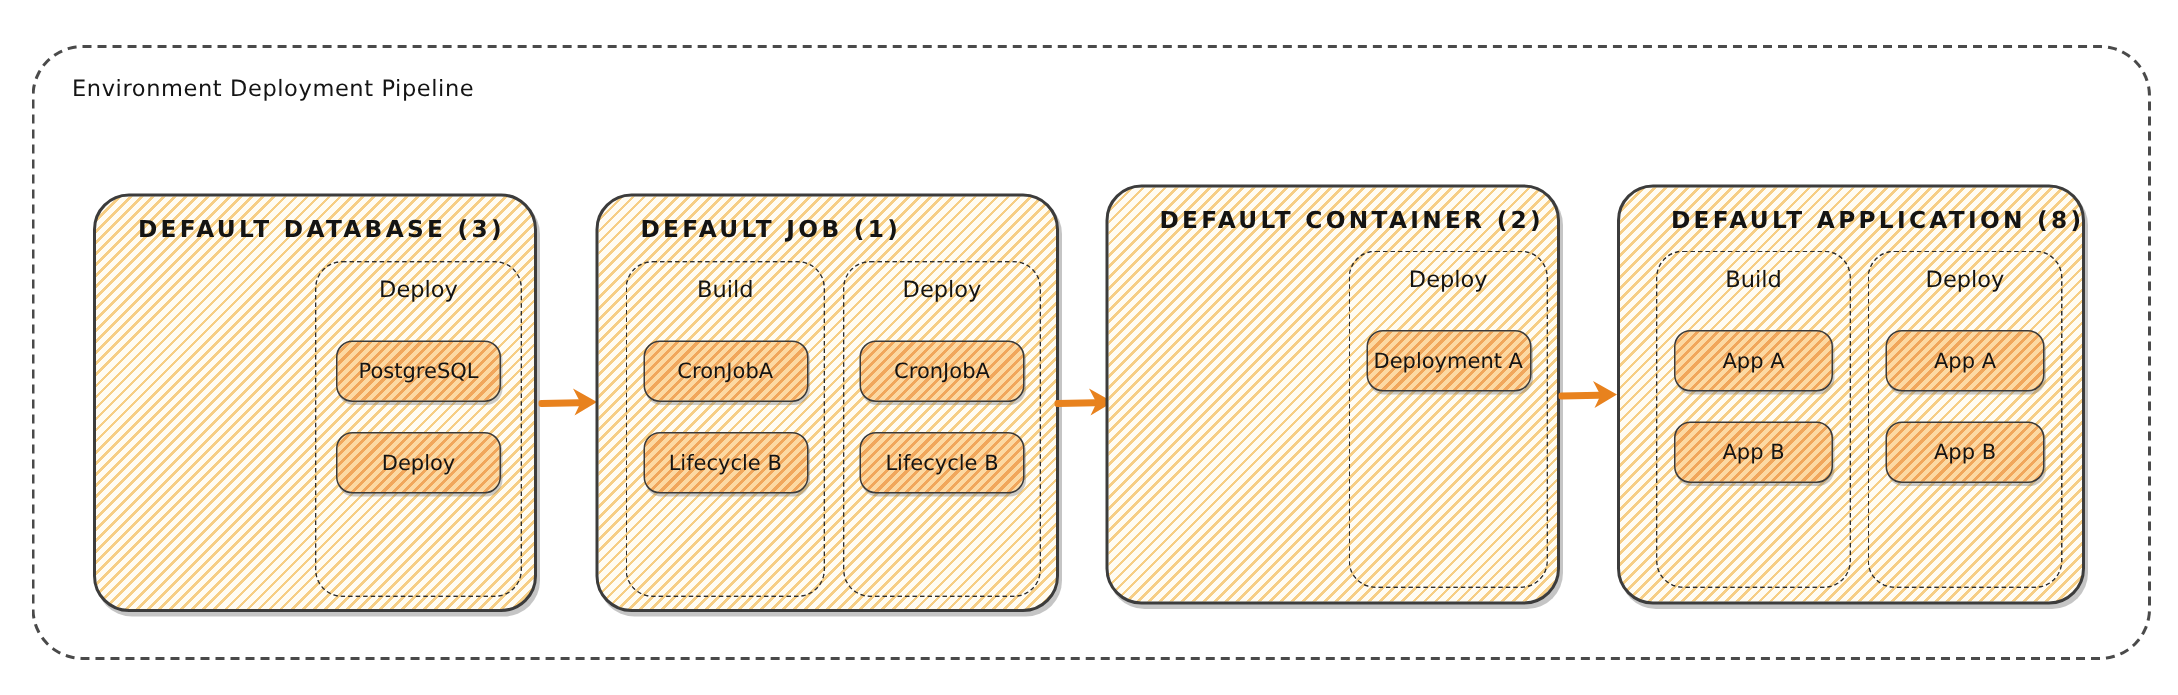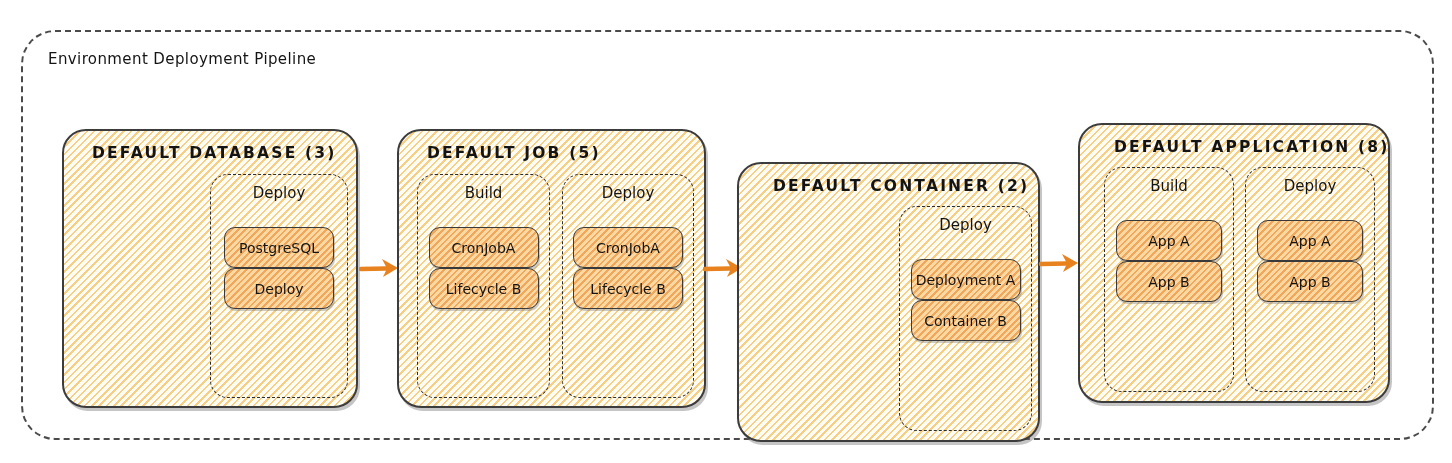--- a/index.html
+++ b/index.html
@@ -76,20 +76,21 @@
     align-items: center;
   }
   .phase-label {
     margin-top: 9px;
     font-size: 15px;
     white-space: nowrap;
   }
   .items {
     display: flex;
     flex-direction: column;
+    gap: 20px;
     margin-top: 25px;
     width: 100%;
     align-items: center;
   }
 
   
   .item {
     width: 110px;
     height: 41px;
     box-sizing: border-box;
@@ -113,21 +114,21 @@
   .stage-3 .item { width: 106px; }
 
   
   .stage-0 { left: 62px;   top: 129px; width: 296px; height: 279px; }
   .stage-0 .phase-0 { left: 146px; top: 43px; width: 138px; height: 224px; }
 
   .stage-1 { left: 397px;  top: 129px; width: 309px; height: 279px; }
   .stage-1 .phase-0 { left: 18px;  top: 43px; width: 133px; height: 224px; }
   .stage-1 .phase-1 { left: 163px; top: 43px; width: 132px; height: 224px; }
 
-  .stage-2 { left: 737px;  top: 123px; width: 303px; height: 280px; margin-top: 39px; }
+  .stage-2 { left: 737px;  top: 123px; width: 303px; height: 280px; }
   .stage-2 .phase-0 { left: 160px; top: 42px; width: 133px; height: 225px; }
 
   .stage-3 { left: 1078px; top: 123px; width: 312px; height: 280px; }
   .stage-3 .phase-0 { left: 24px;  top: 42px; width: 130px; height: 225px; }
   .stage-3 .phase-1 { left: 165px; top: 42px; width: 130px; height: 225px; }
 
   
   .arrow {
     position: absolute;
     width: 40px;
@@ -155,21 +156,21 @@
       </div>
     </div>
   </div>
 
   <svg class="arrow arrow-0" viewBox="0 0 40 30">
     <path d="M2 16 L27 15.5" stroke="#e8821e" stroke-width="4.6" stroke-linecap="round" fill="none"></path>
     <path d="M23 6 L39 15 L24 24 L28 15.5 Z" fill="#e8821e"></path>
   </svg>
 
   <div class="stage stage-1">
-    <div class="stage-title">DEFAULT JOB (5)</div>
+    <div class="stage-title">DEFAULT JOB (1)</div>
     <div class="phase phase-0">
       <div class="phase-label">Build</div>
       <div class="items">
         <div class="item">CronJobA</div>
         <div class="item">Lifecycle B</div>
       </div>
     </div>
     <div class="phase phase-1">
       <div class="phase-label">Deploy</div>
       <div class="items">
@@ -183,21 +184,20 @@
     <path d="M2 16 L27 15.5" stroke="#e8821e" stroke-width="4.6" stroke-linecap="round" fill="none"></path>
     <path d="M23 6 L39 15 L24 24 L28 15.5 Z" fill="#e8821e"></path>
   </svg>
 
   <div class="stage stage-2">
     <div class="stage-title">DEFAULT CONTAINER (2)</div>
     <div class="phase phase-0">
       <div class="phase-label">Deploy</div>
       <div class="items">
         <div class="item">Deployment A</div>
-        <div class="item">Container B</div>
       </div>
     </div>
   </div>
 
   <svg class="arrow arrow-2" viewBox="0 0 40 30">
     <path d="M2 16 L27 15.5" stroke="#e8821e" stroke-width="4.6" stroke-linecap="round" fill="none"></path>
     <path d="M23 6 L39 15 L24 24 L28 15.5 Z" fill="#e8821e"></path>
   </svg>
 
   <div class="stage stage-3">

